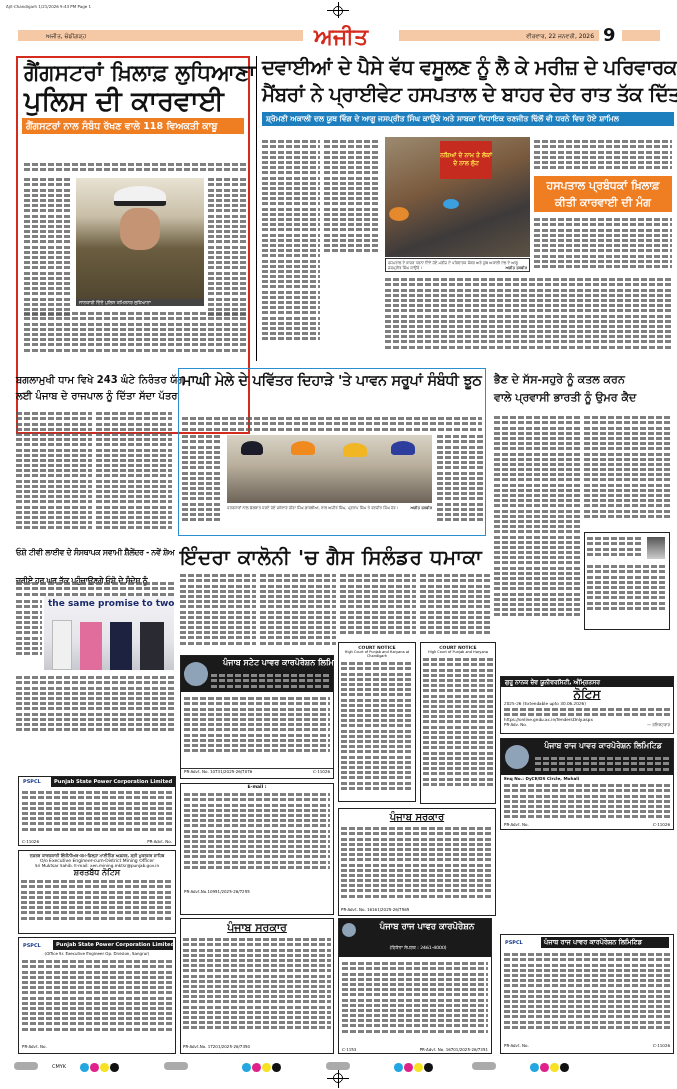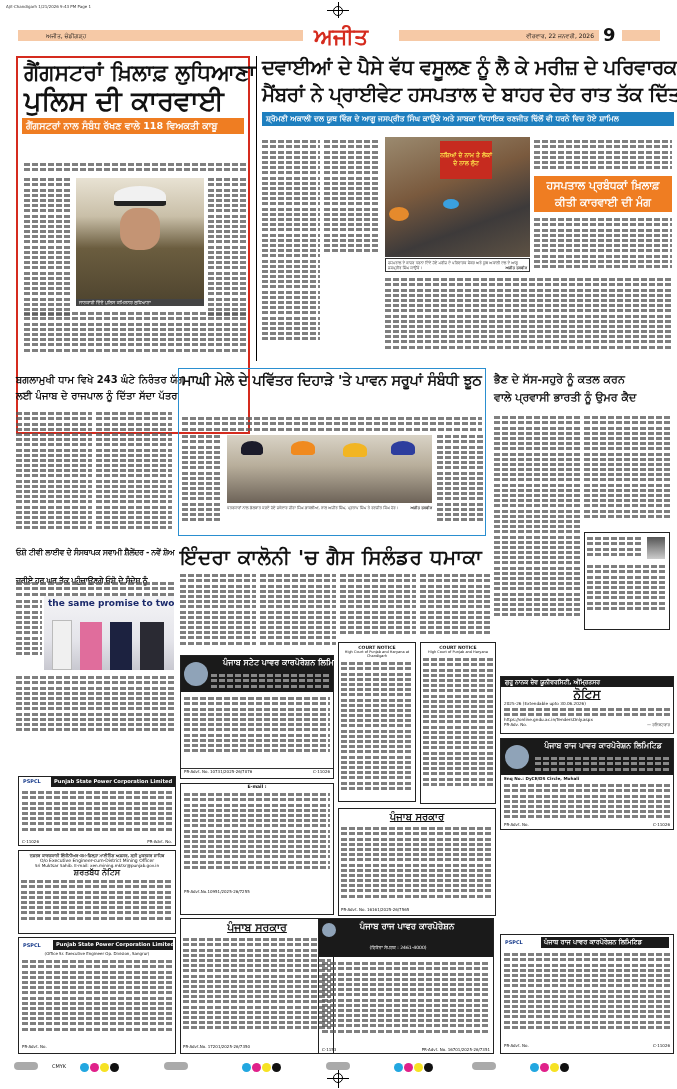--- a/index.html
+++ b/index.html
@@ -706,21 +706,21 @@
       <i></i>
       <i></i>
       <i></i>
       <i></i>
       <i></i>
       <i></i>
     </div>
   <div style="font-size:4px">PR-Advt. No. 16161/2025-26/7565</div>
 </div>
 
-<div class="abs box" style="left:318px;top:918px;width:176px;height:136px">
+<div class="abs box" style="left:338px;top:918px;width:154px;height:136px">
   <div class="dark" style="height:38px;position:relative">
     <div class="abs" style="left:3px;top:4px;width:14px;height:14px;background:#8fa3b8;border-radius:50%"></div>
     <div class="abs adtitle" style="left:20px;top:2px;width:136px;font-size:8.5px;white-space:nowrap">ਪੰਜਾਬ ਰਾਜ ਪਾਵਰ ਕਾਰਪੋਰੇਸ਼ਨ</div>
     <div class="abs" style="left:4px;top:26px;width:150px;font-size:4.5px;text-align:center">(ਵਿਕੇਤਾ ਸੰਪਰਕ : 2461-4000)</div>
   </div>
   <div class="txt" style="margin:3px;height:84px">
       <i></i>
       <i></i>
       <i></i>
       <i></i>

